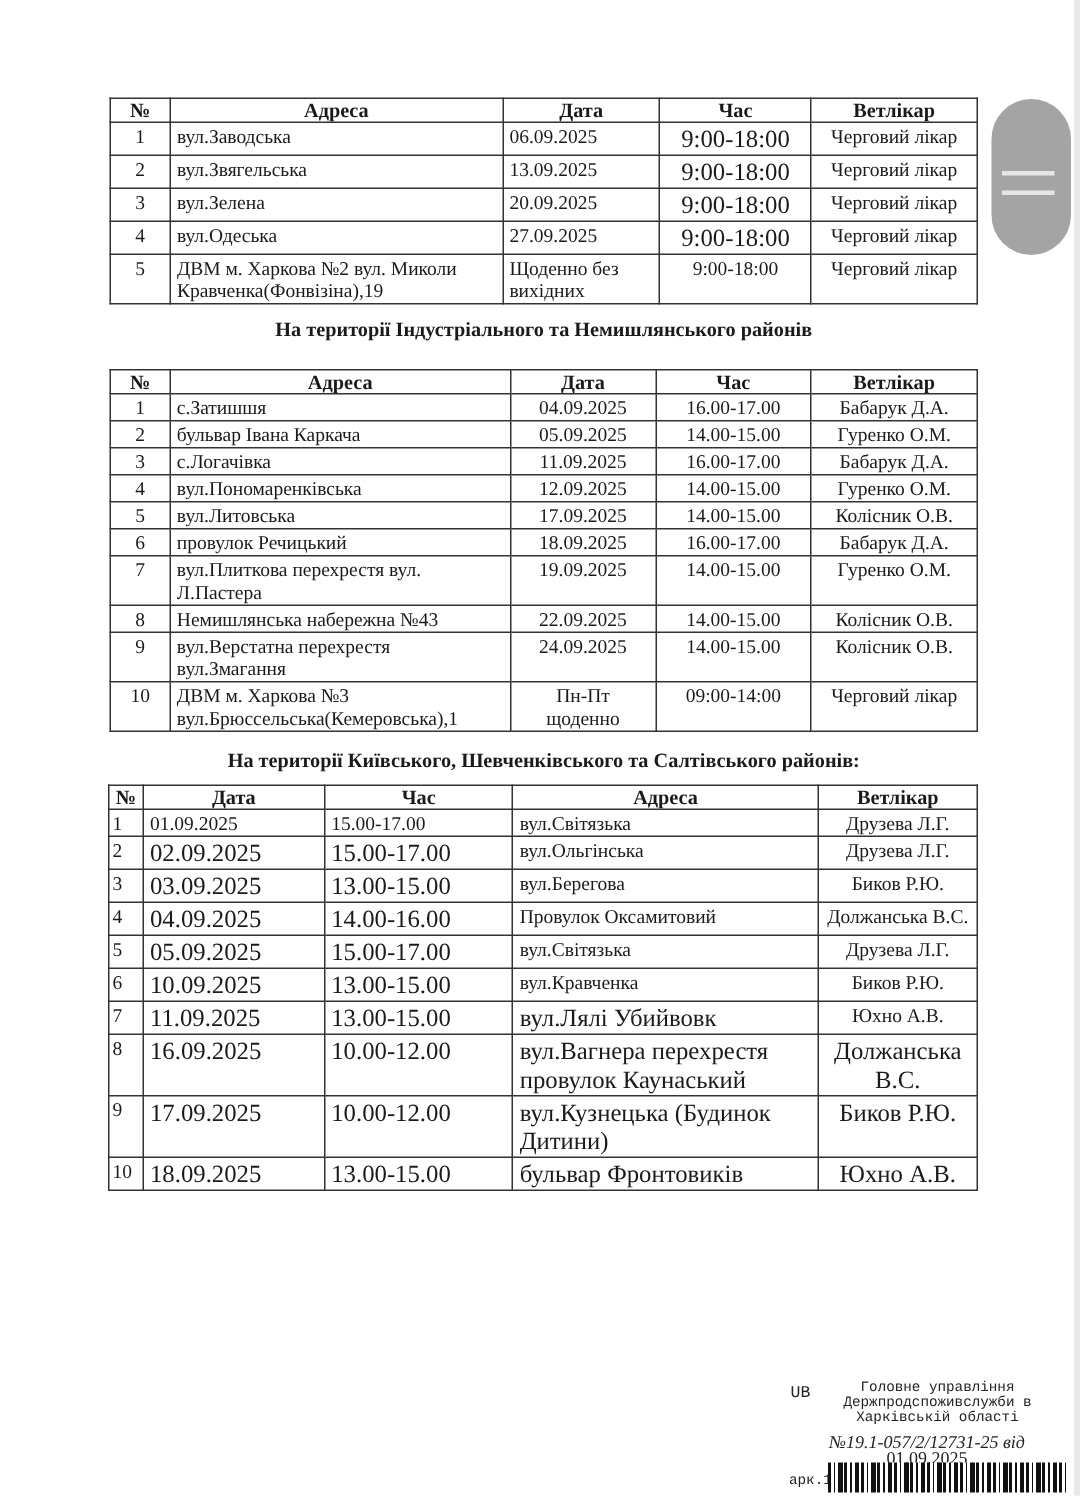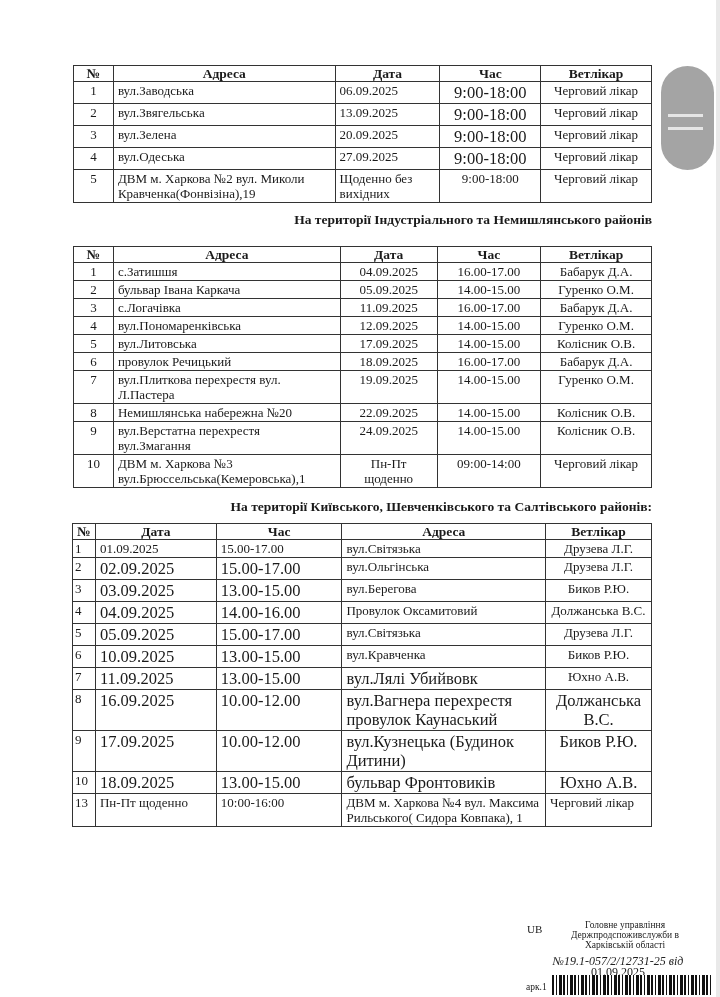--- a/index.html
+++ b/index.html
@@ -20,23 +20,23 @@
   table.sched {
     position: absolute; border-collapse: collapse; font-size: 13px; line-height: 15px;
   }
   table.sched th, table.sched td {
     border: 1px solid #333; padding: 1px 4px 1px 4px; vertical-align: top;
   }
   table.sched th { font-weight: bold; text-align: center; font-size: 13.5px; padding: 0 4px; }
   .c { text-align: center; }
   .big { font-size: 16.5px; line-height: 19px; }
   .heading {
-    position: absolute; font-weight: bold; font-size: 13.5px; text-align: right;
-  }
-  .stamp { position: absolute; font-size: 9.5px; text-align: center; line-height: 10px; color: #222; }
+    position: absolute; font-weight: bold; font-size: 13.5px; text-align: center;
+  }
+  .stamp { position: absolute; font-size: 9.5px; text-align: center; line-height: 10px; color: #222; font-family: Liberation Mono, monospace; }
   .stamp-num { position: absolute; font-size: 12px; line-height: 12px; text-align: center; color: #222; }
   .barcode { position: absolute; left: 552px; top: 975px; width: 160px; height: 20px;
     background: repeating-linear-gradient(90deg, #111 0 2px, #fff 2px 4px, #111 4px 5px, #fff 5px 7px, #111 7px 10px, #fff 10px 11px); }
 </style>
 </head>
 <body>
 
 <div class="scrollbar-track"></div>
 <div class="scroll-handle">
   <div class="bar" style="top:48px"></div>
@@ -163,21 +163,21 @@
       </tr>
       <tr>
         <td class="c">7</td>
         <td>вул.Плиткова перехрестя вул. Л.Пастера</td>
         <td class="c">19.09.2025</td>
         <td class="c">14.00-15.00</td>
         <td class="c">Гуренко О.М.</td>
       </tr>
       <tr>
         <td class="c">8</td>
-        <td>Немишлянська набережна №20</td>
+        <td>Немишлянська набережна №43</td>
         <td class="c">22.09.2025</td>
         <td class="c">14.00-15.00</td>
         <td class="c">Колісник О.В.</td>
       </tr>
       <tr>
         <td class="c">9</td>
         <td>вул.Верстатна перехрестя вул.Змагання</td>
         <td class="c">24.09.2025</td>
         <td class="c">14.00-15.00</td>
         <td class="c">Колісник О.В.</td>
@@ -275,27 +275,20 @@
         <td class="big">вул.Кузнецька (Будинок Дитини)</td>
         <td class="c big">Биков  Р.Ю.</td>
       </tr>
       <tr>
         <td style="padding:1px 2px; word-break:break-all; width:14px;">10</td>
         <td class="big">18.09.2025</td>
         <td class="big">13.00-15.00</td>
         <td class="big">бульвар Фронтовиків</td>
         <td class="c big">Юхно А.В.</td>
       </tr>
-      <tr>
-        <td style="padding:1px 2px; word-break:break-all; width:14px;">13</td>
-        <td>Пн-Пт щоденно</td>
-        <td>10:00-16:00</td>
-        <td>ДВМ м. Харкова №4 вул. Максима Рильського( Сидора Ковпака), 1</td>
-        <td>Черговий лікар</td>
-      </tr>
     </tbody>
 </table>
 
 <div class="stamp" style="left:527px; top:924px; font-size:11px;">UB</div>
 <div class="stamp" style="left:560px; top:920px; width:130px;text-align:center;">Головне управління Держпродспоживслужби в Харківській області</div>
 <div class="stamp-num" style="left:548px; top:955px; width:140px;font-style:italic;">№19.1-057/2/12731-25 від</div>
 <div class="stamp-num" style="left:548px; top:966px; width:140px;">01.09.2025</div>
 <div class="stamp" style="left:526px; top:982px;text-align:right;">арк.1</div>
 <div class="barcode"></div>
 

